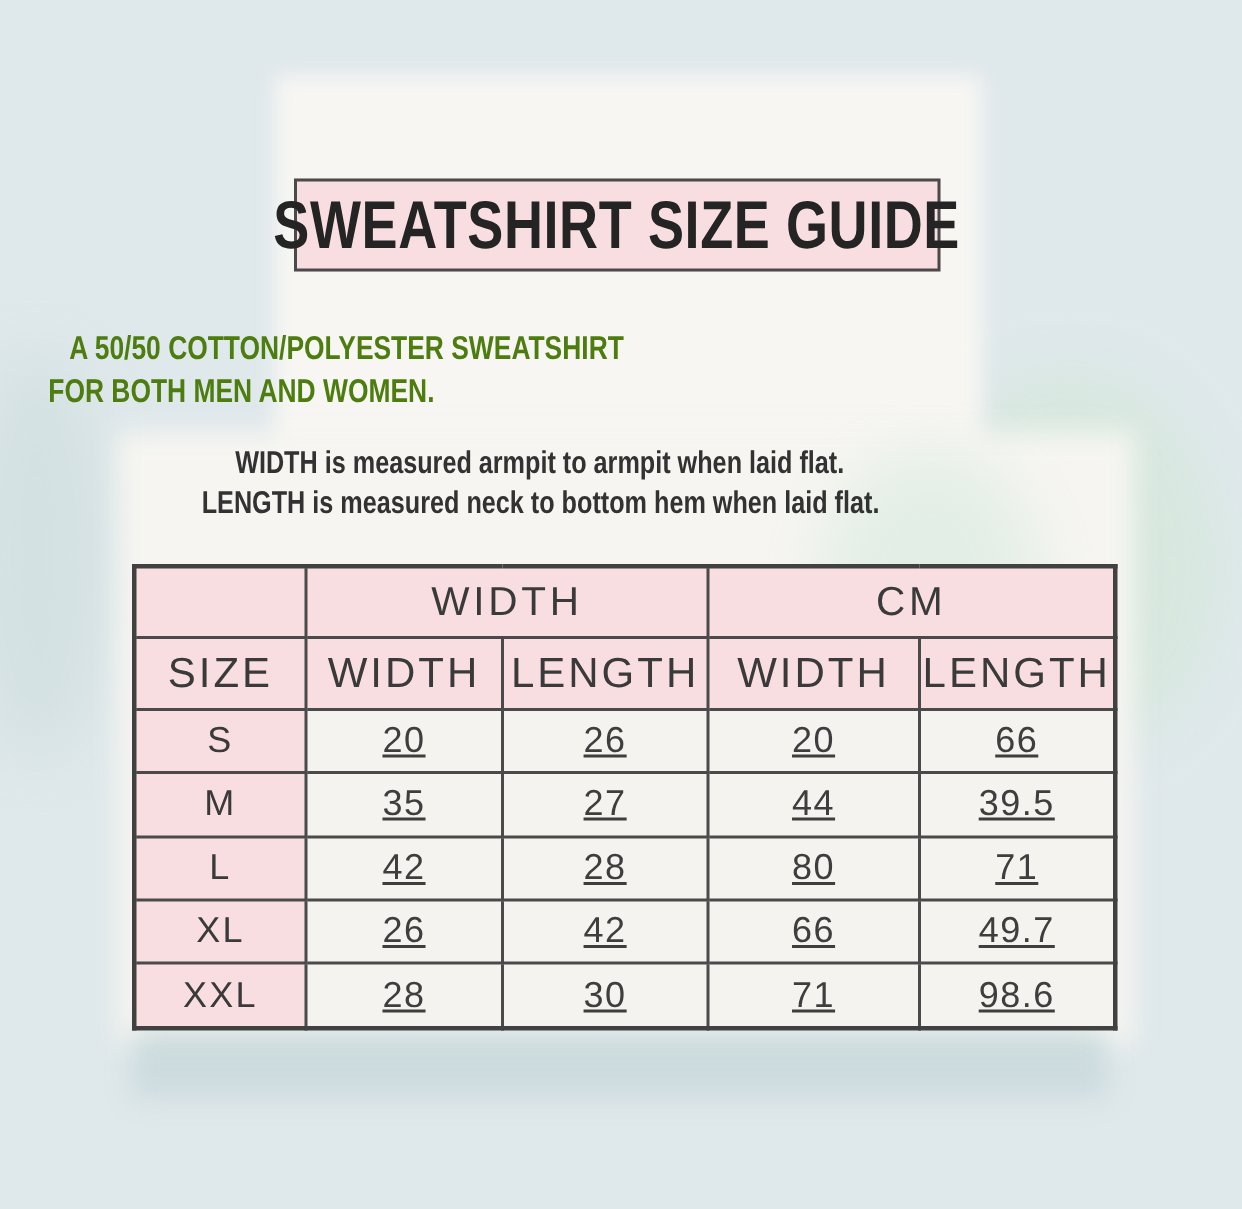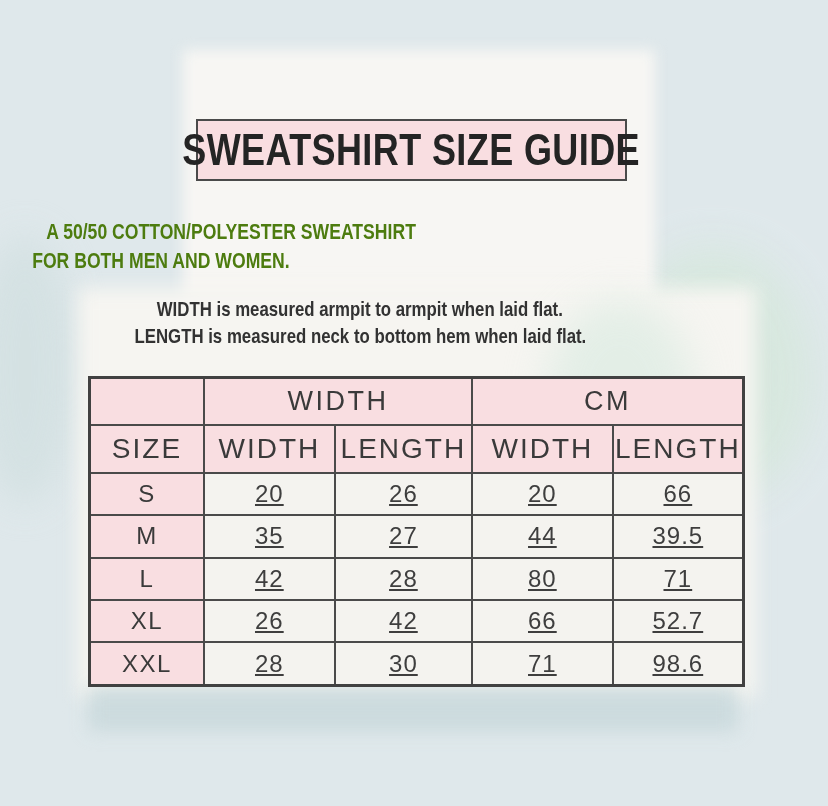--- a/index.html
+++ b/index.html
@@ -172,21 +172,21 @@
           <td class="val">42</td>
           <td class="val">28</td>
           <td class="val">80</td>
           <td class="val">71</td>
         </tr>
         <tr>
           <td class="pink size-label">XL</td>
           <td class="val">26</td>
           <td class="val">42</td>
           <td class="val">66</td>
-          <td class="val">52.7</td>
+          <td class="val">49.7</td>
         </tr>
         <tr>
           <td class="pink size-label">XXL</td>
           <td class="val">28</td>
           <td class="val">30</td>
           <td class="val">71</td>
           <td class="val">98.6</td>
         </tr>
       </tbody>
     </table>

